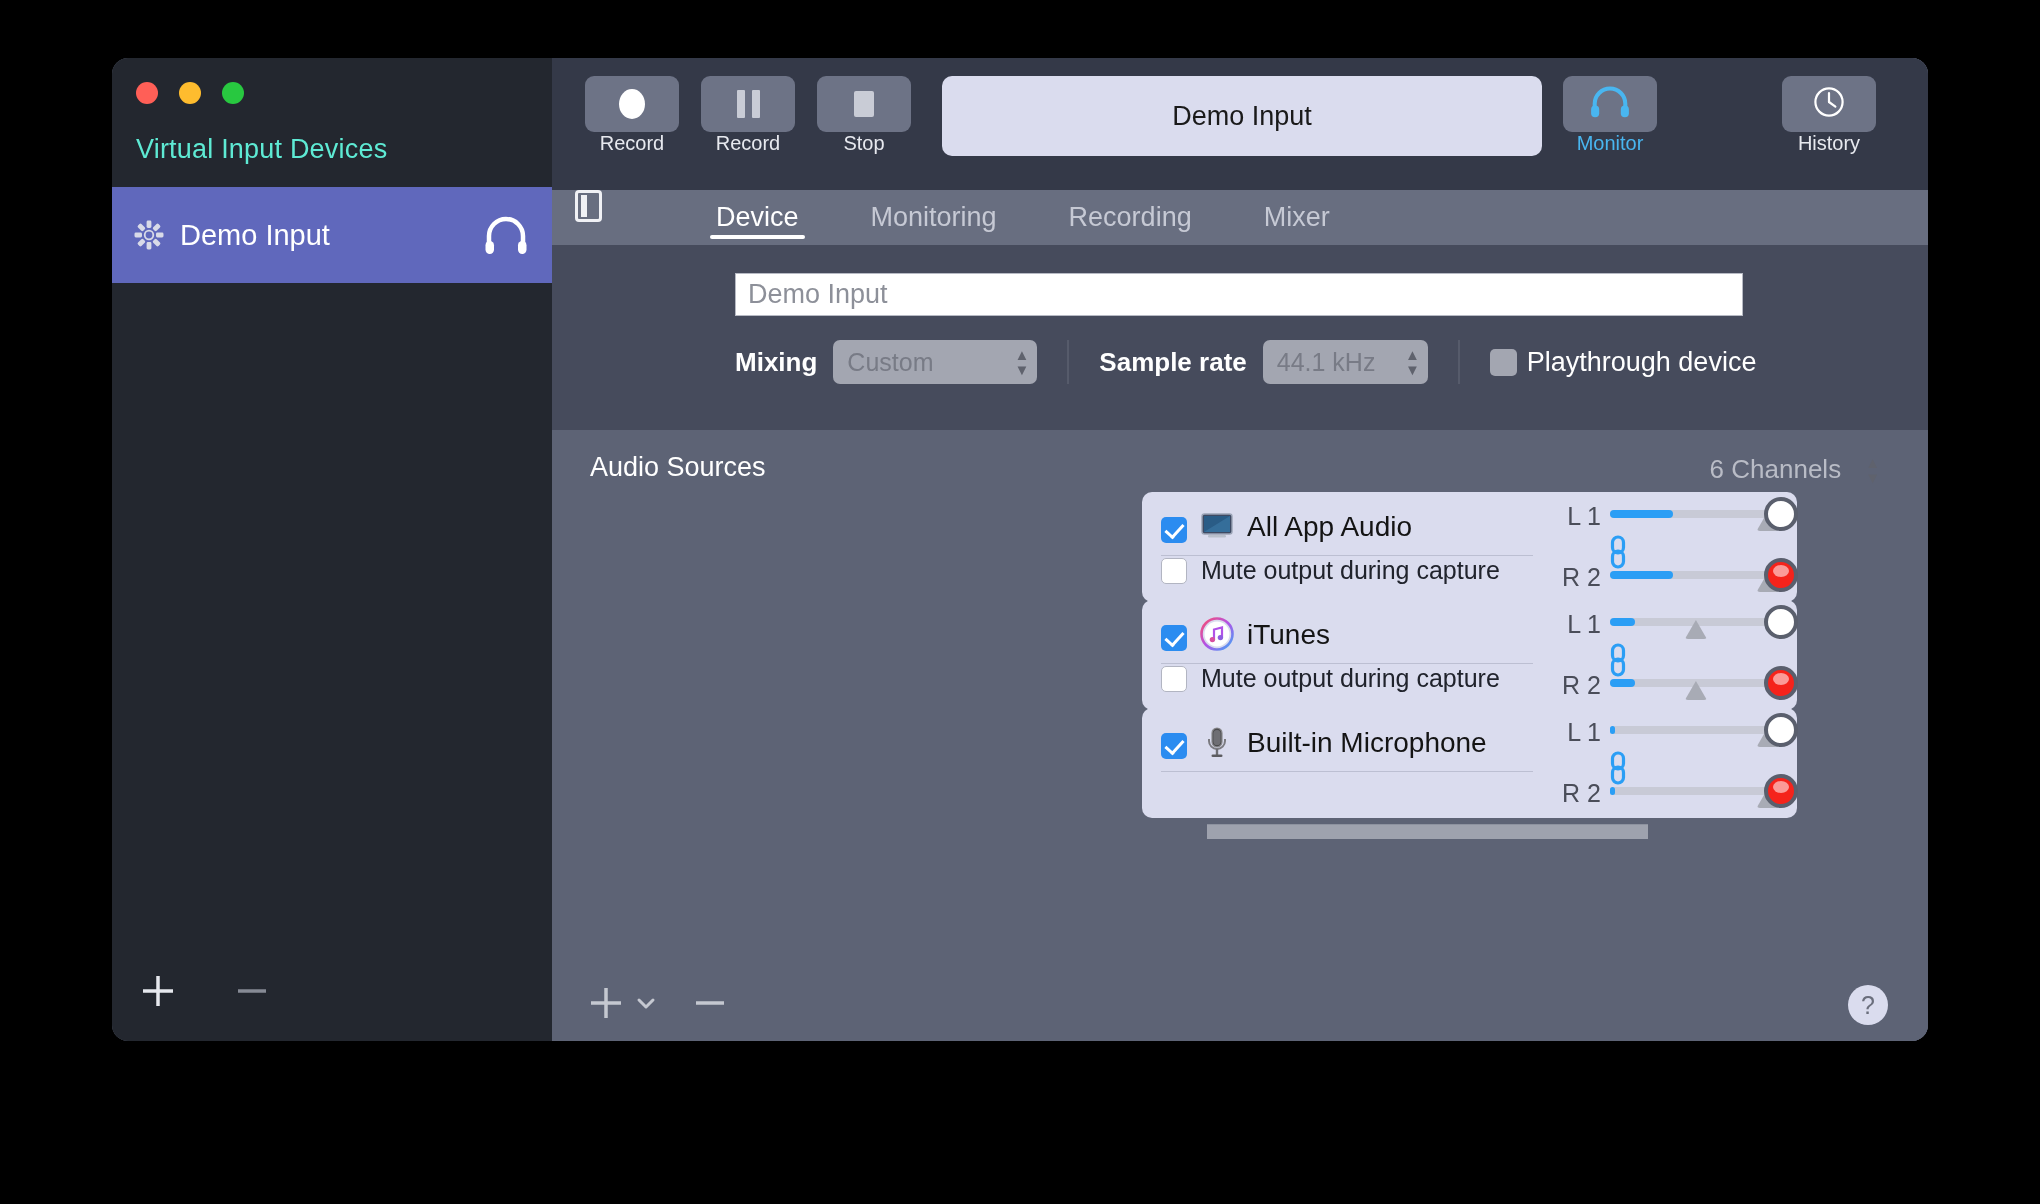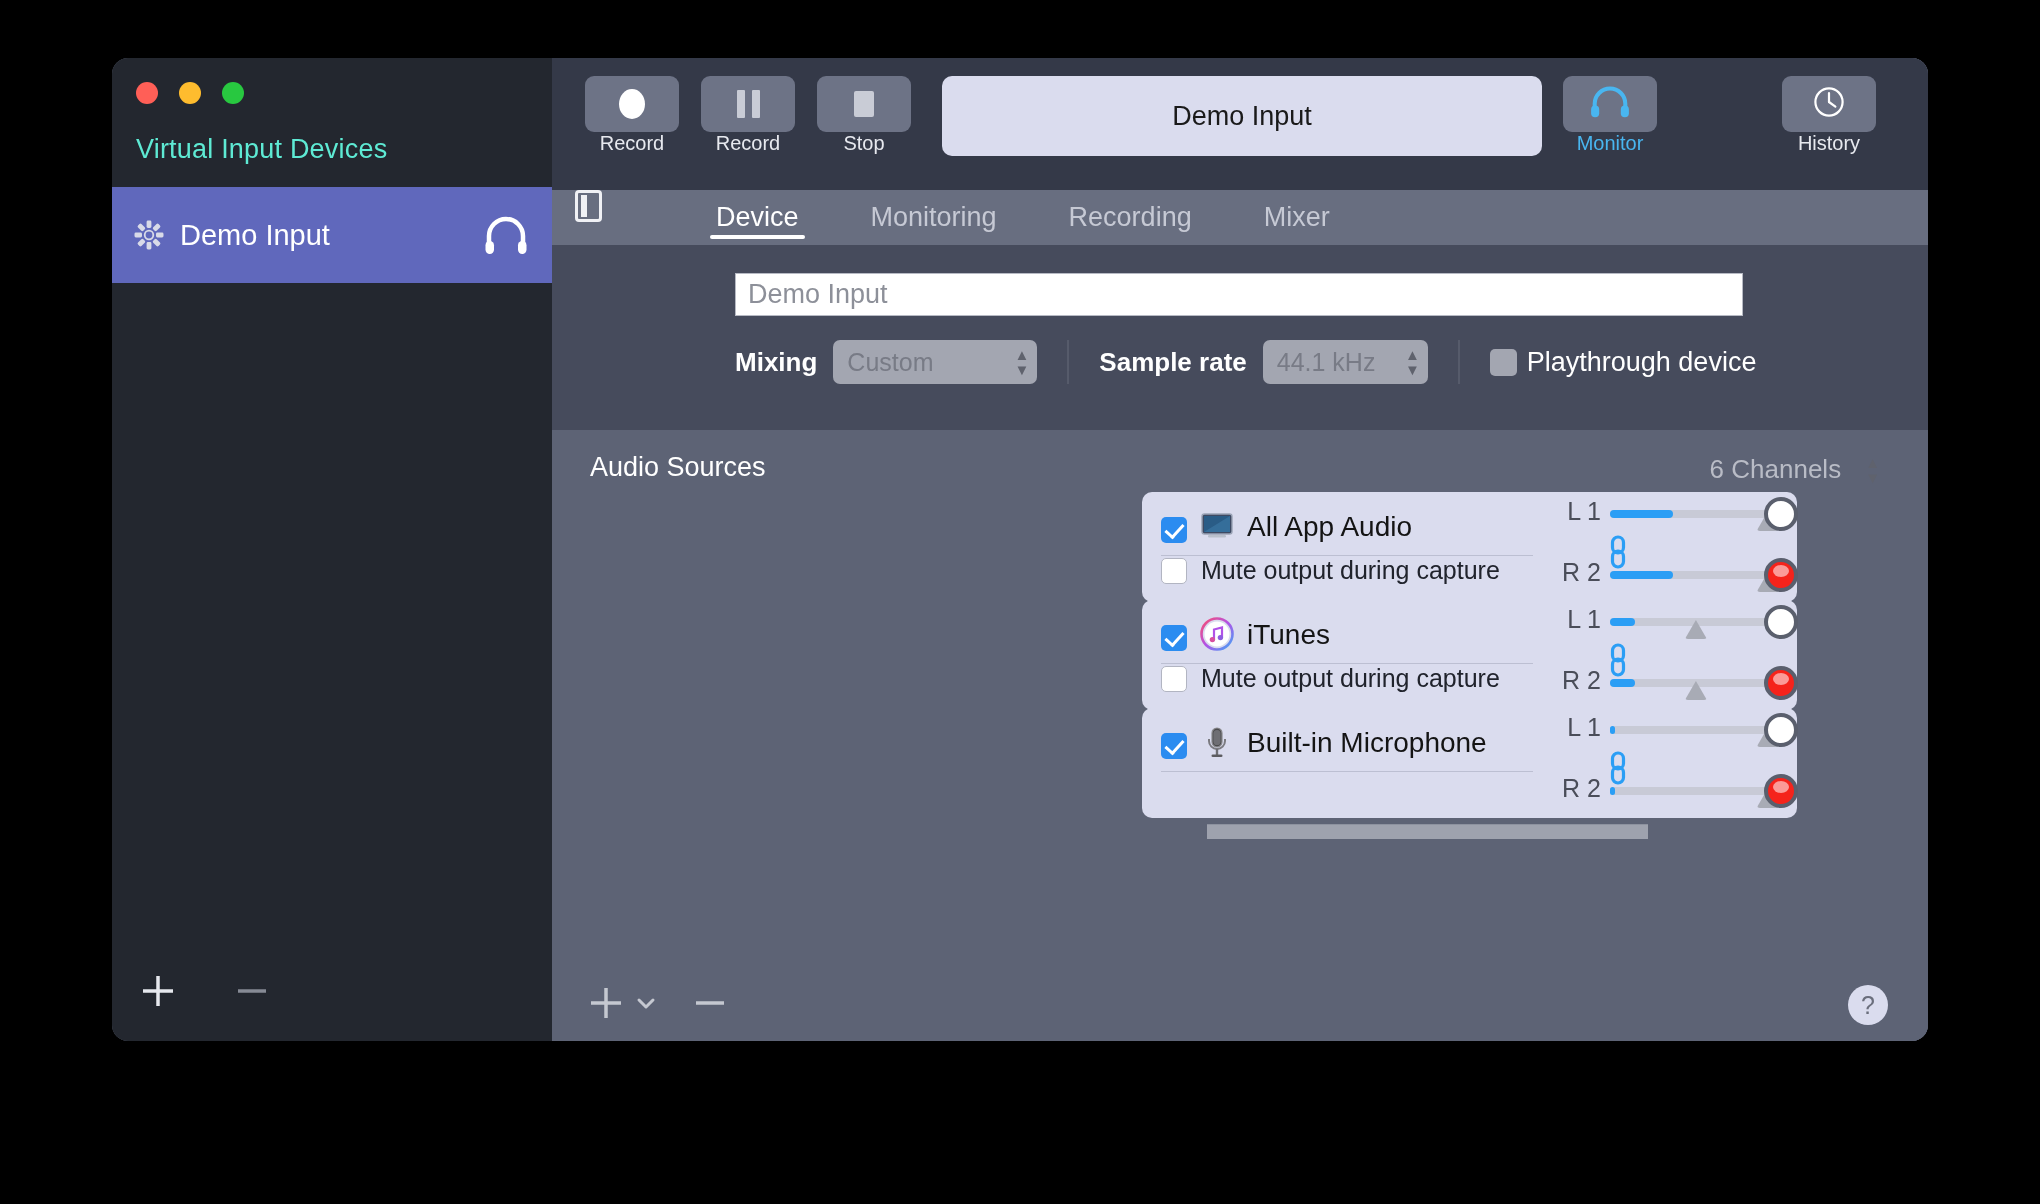--- a/index.html
+++ b/index.html
@@ -236,21 +236,21 @@
   .mutelbl { color: #20232c; font-size: 25px; }
 
   
   .chstrip {
     width: 242px; flex: 0 0 242px;
     position: relative;
   }
   .chline {
     position: absolute; left: 0; right: 0;
     height: 34px;
-    display: flex; align-items: flex-start;
+    display: flex; align-items: flex-end;
   }
   .chlbl {
     width: 46px; text-align: right;
     color: #4a4d59; font-size: 25px; font-weight: 400;
     flex: 0 0 46px;
   }
   .slider {
     position: relative; flex: 1;
     height: 34px; margin-left: 9px; margin-right: 8px;
   }

